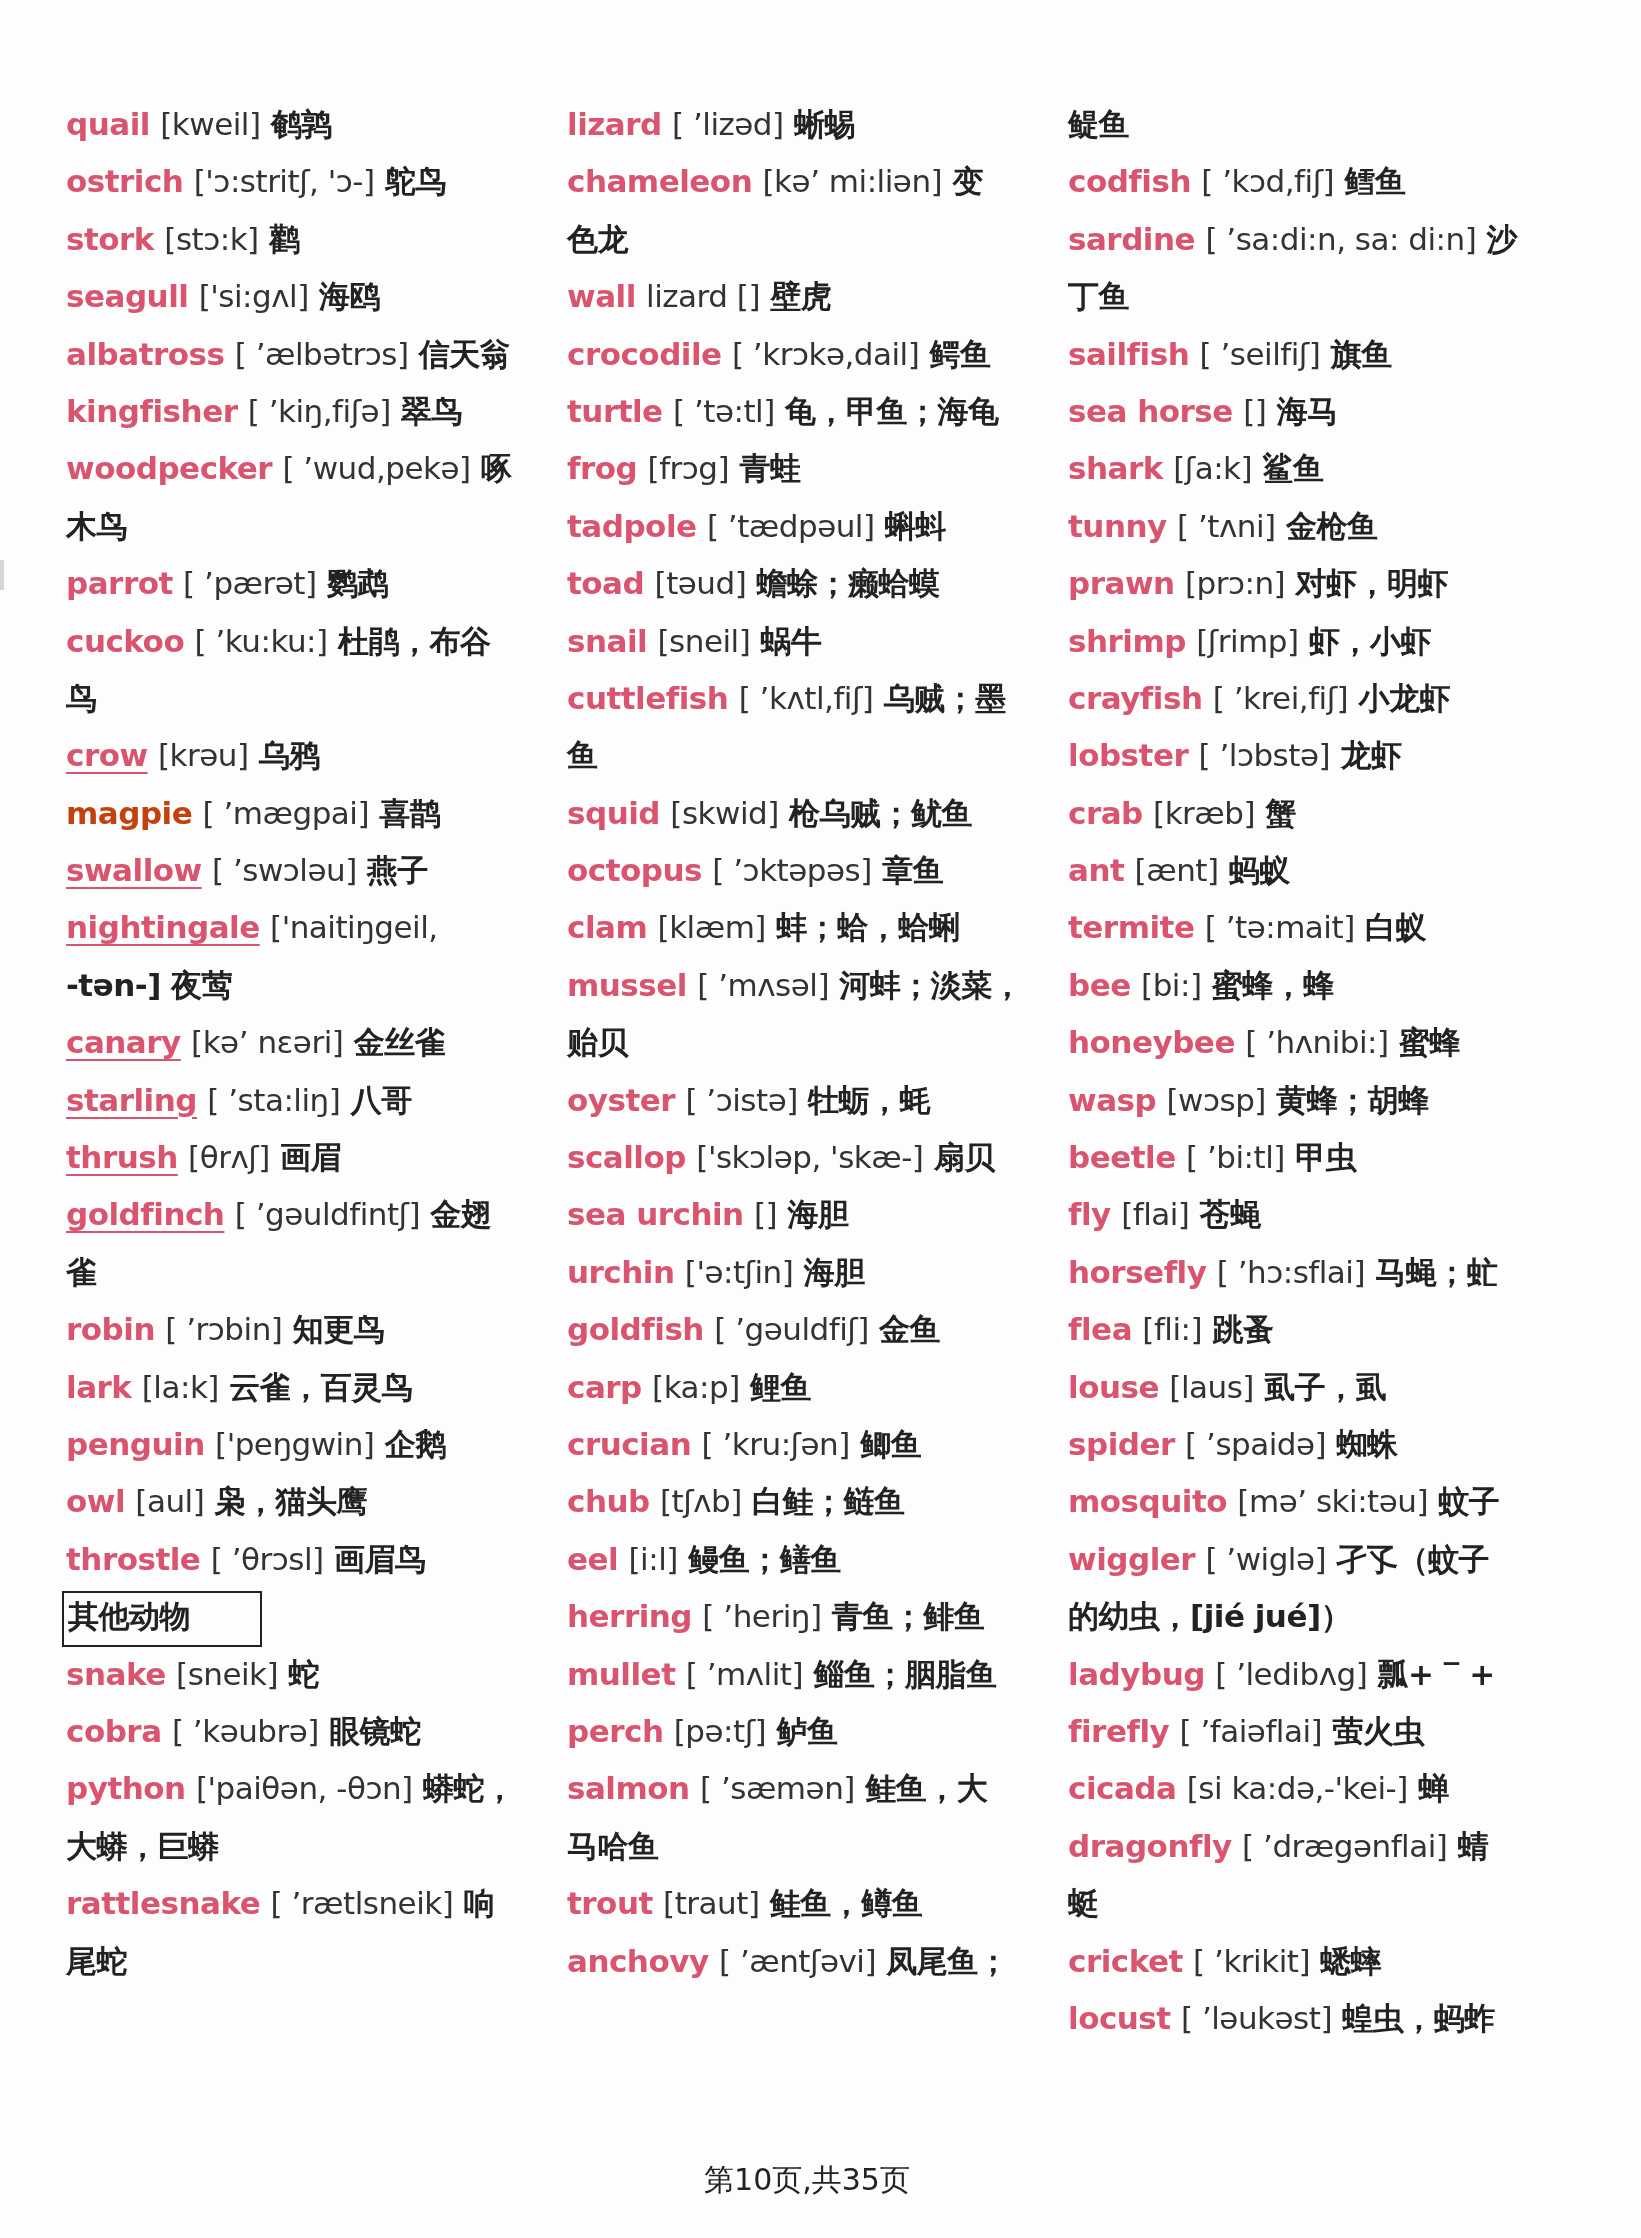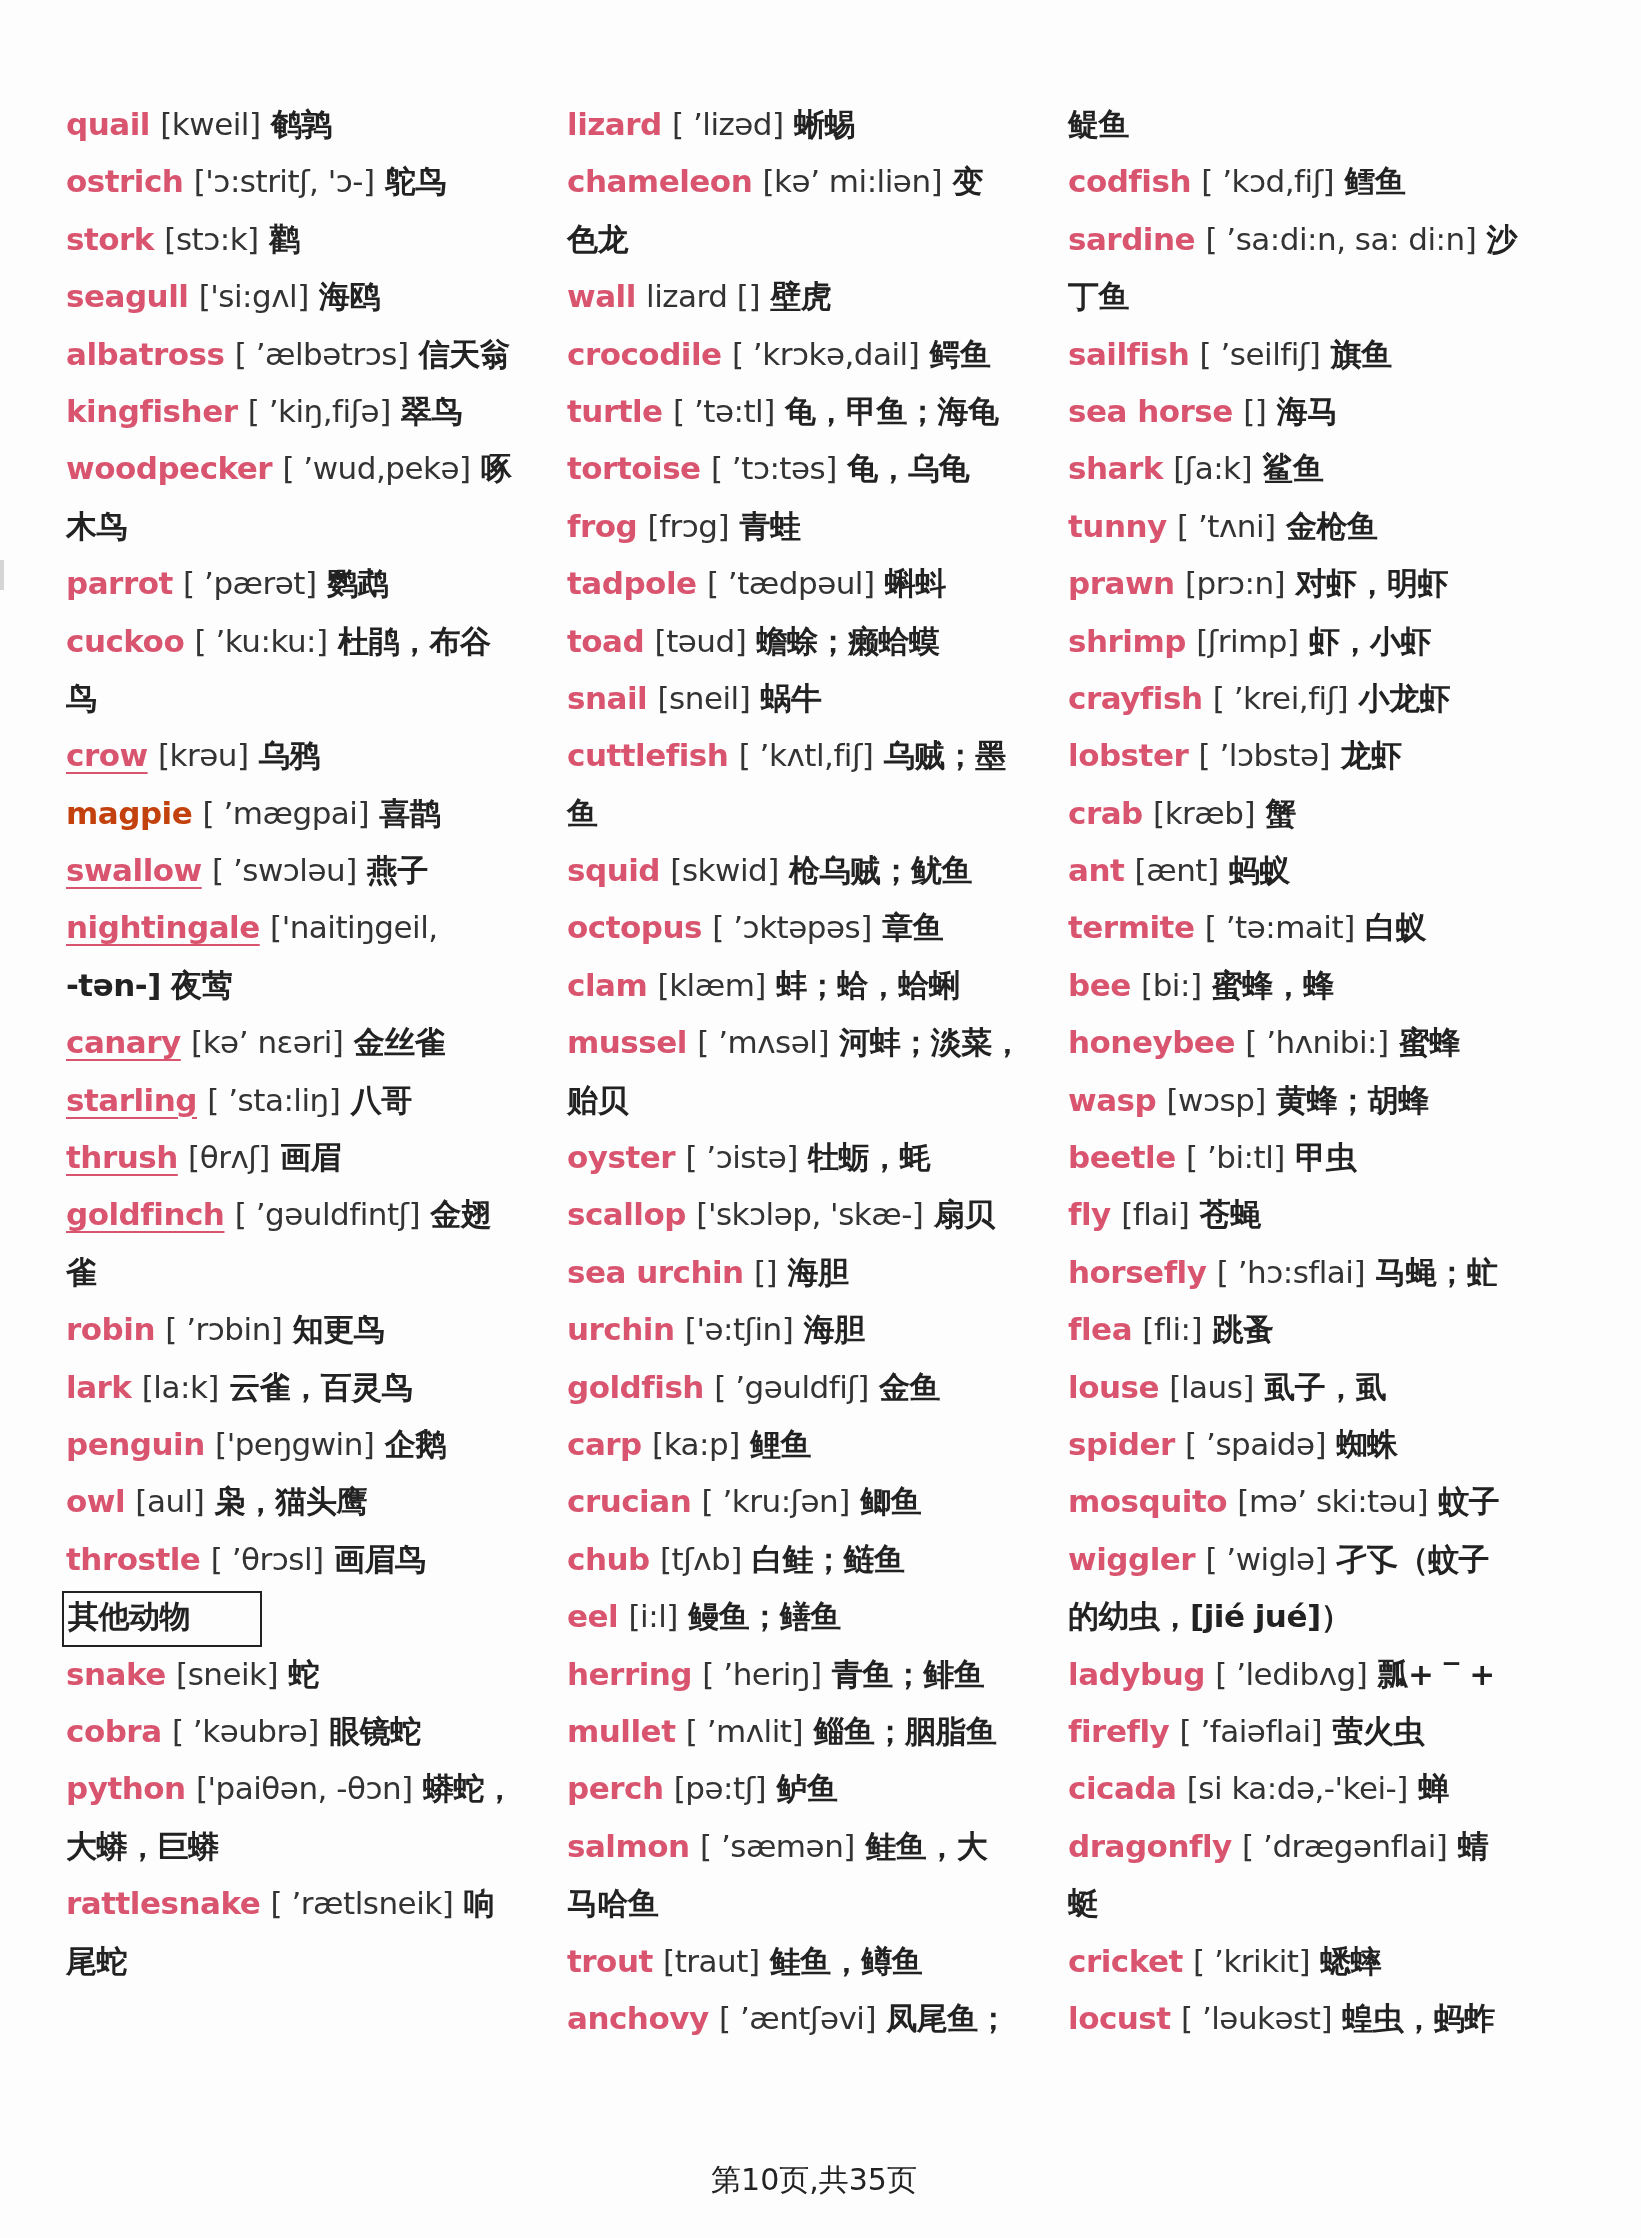--- a/index.html
+++ b/index.html
@@ -21,21 +21,21 @@
   .word.dark { color:#c2410c; }
   .ipa { color:#333; font-weight:normal; }
   .zh { color:#222; }
   .section-box {
     display:inline-block; border:2px solid #222; padding:0 70px 0 4px; height:52px; line-height:52px;
     margin-left:-4px;
     font-family:Liberation Mono, monospace;
   }
   .footer {
     position:absolute; top:2160px; left:0; width:1614px; text-align:center;
-    font-size:30px; color:#222; font-family:"DejaVu Sans", sans-serif;padding-left:7px;
+    font-size:30px; color:#222; font-family:"DejaVu Sans", sans-serif;
   }
   .scan-mark { position:absolute; left:0; top:560px; width:4px; height:30px; background:#999; opacity:.4; }
 </style>
 </head>
 <body>
 
 <div class="page">
   <div class="scan-mark"></div>
   <div class="col c1">
       <div class="line"><span class="word">quail</span> <span class="ipa">[kweil]</span>  <span class="zh">鹌鹑</span></div>
@@ -72,21 +72,20 @@
       <div class="line"><span class="word">rattlesnake</span> <span class="ipa">[  ’rætlsneik]</span>  <span class="zh">响</span></div>
       <div class="line"><span class="zh">尾蛇</span></div>
     </div>
   <div class="col c2">
       <div class="line"><span class="word">lizard</span> <span class="ipa">[  ’lizəd]</span>  <span class="zh">蜥蜴</span></div>
       <div class="line"><span class="word">chameleon</span> <span class="ipa">[kə’  mi:liən]</span>  <span class="zh">变</span></div>
       <div class="line"><span class="zh">色龙</span></div>
       <div class="line"><span class="word">wall</span> <span class="ipa" style="font-weight: normal;">lizard []</span>  <span class="zh">壁虎</span></div>
       <div class="line"><span class="word">crocodile</span> <span class="ipa">[  ’krɔkə,dail]</span>  <span class="zh">鳄鱼</span></div>
       <div class="line"><span class="word">turtle</span> <span class="ipa">[  ’tə:tl]</span>  <span class="zh">龟，甲鱼；海龟</span></div>
-      <div class="line"><span class="word">tortoise</span> <span class="ipa">[  ’tɔ:təs]</span>  <span class="zh">龟，乌龟</span></div>
       <div class="line"><span class="word">frog</span> <span class="ipa">[frɔg]</span>  <span class="zh">青蛙</span></div>
       <div class="line"><span class="word">tadpole</span> <span class="ipa">[  ’tædpəul]</span>  <span class="zh">蝌蚪</span></div>
       <div class="line"><span class="word">toad</span> <span class="ipa">[təud]</span>  <span class="zh">蟾蜍；癞蛤蟆</span></div>
       <div class="line"><span class="word">snail</span> <span class="ipa">[sneil]</span>  <span class="zh">蜗牛</span></div>
       <div class="line"><span class="word">cuttlefish</span> <span class="ipa">[  ’kʌtl,fiʃ]</span>  <span class="zh">乌贼；墨</span></div>
       <div class="line"><span class="zh">鱼</span></div>
       <div class="line"><span class="word">squid</span> <span class="ipa">[skwid]</span>  <span class="zh">枪乌贼；鱿鱼</span></div>
       <div class="line"><span class="word">octopus</span> <span class="ipa">[  ’ɔktəpəs]</span>  <span class="zh">章鱼</span></div>
       <div class="line"><span class="word">clam</span> <span class="ipa">[klæm]</span>  <span class="zh">蚌；蛤，蛤蜊</span></div>
       <div class="line"><span class="word">mussel</span> <span class="ipa">[ ’mʌsəl]</span>  <span class="zh">河蚌；淡菜，</span></div>

